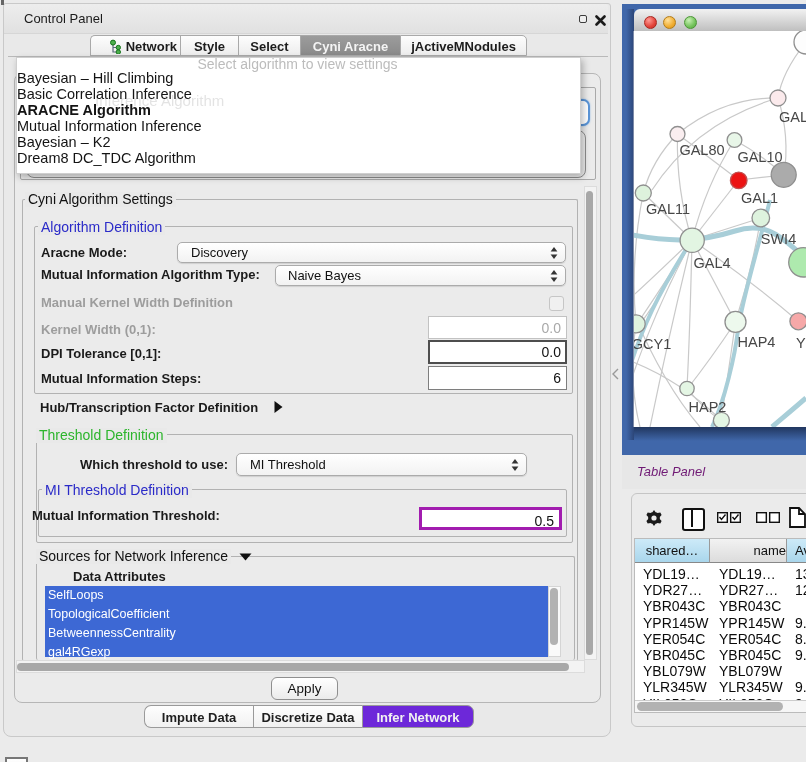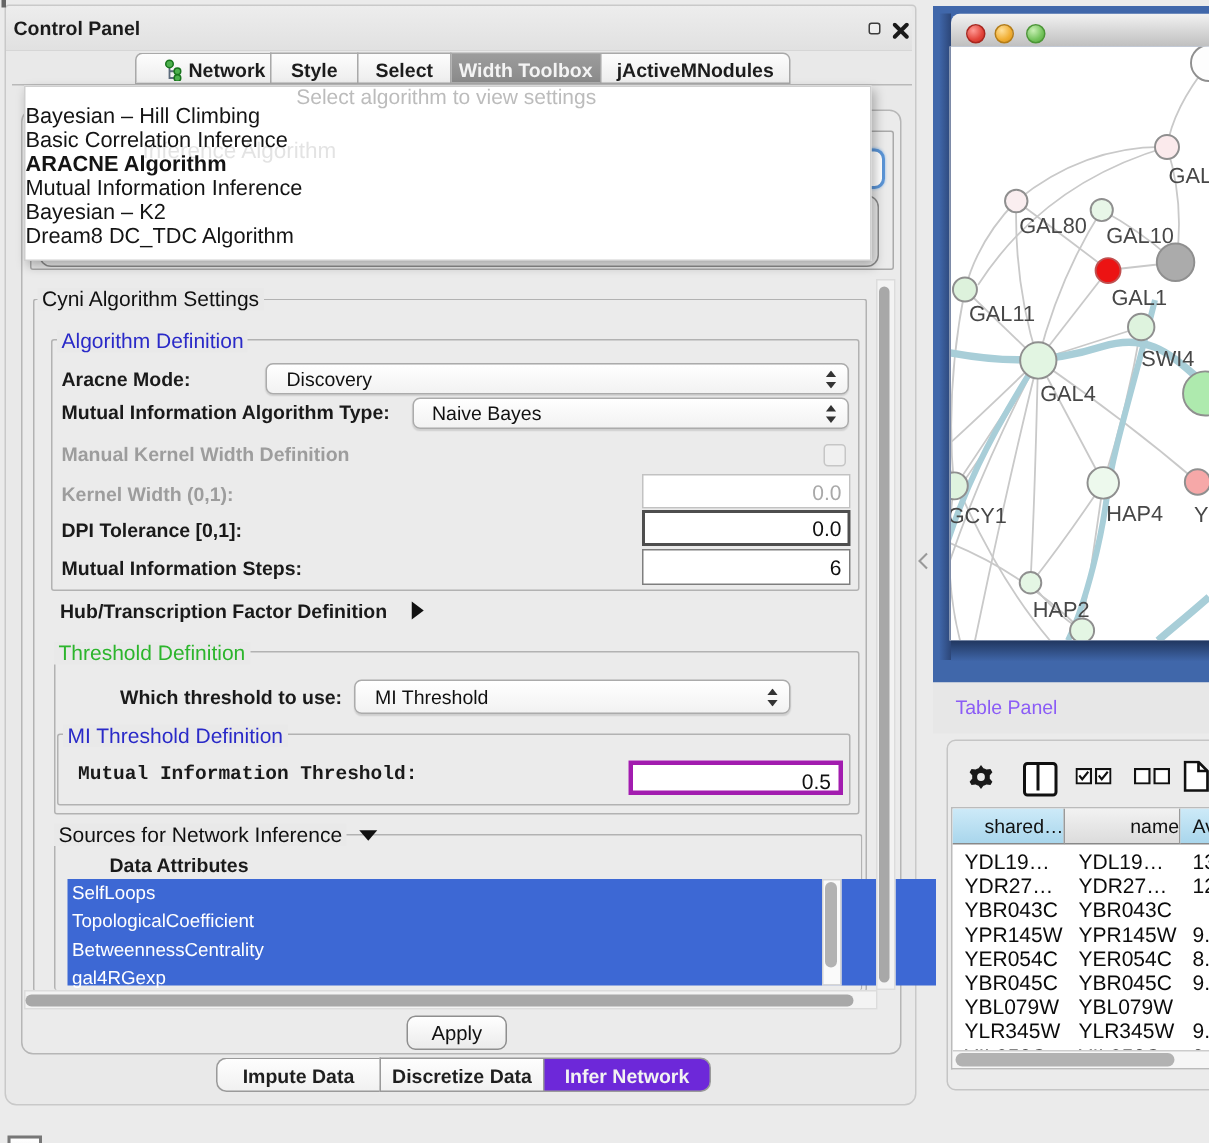--- a/index.html
+++ b/index.html
@@ -8,21 +8,21 @@
   .abs{position:absolute;}
   .bold{font-weight:bold;}
 </style>
 </head>
 <body>
 
 <div class="abs" id="cpwin" style="left:3px;top:3px;width:606px;height:732px;background:#e9e9e9;border:1px solid #c9c9c9;border-radius:3px 3px 8px 8px;"></div>
 <div class="abs" style="left:1px;top:0;width:3px;height:5px;background:#666;"></div>
 
 <div class="abs" style="left:4px;top:4px;width:604px;height:29px;background:linear-gradient(#ededed,#e1e1e1);border-bottom:1px solid #d6d6d6;border-radius:3px 3px 0 0;"></div>
-<div class="abs" style="left:9px;top:11px;font-size:13px;color:#1b1b1b;font-weight:bold;">Control Panel</div>
+<div class="abs" style="left:24px;top:11px;font-size:13px;color:#1b1b1b;">Control Panel</div>
 <div class="abs" style="left:579px;top:15px;width:6px;height:6px;border:1.8px solid #3c3c3c;border-radius:2px;background:#eee;"></div>
 <svg class="abs" style="left:595px;top:15px;" width="11" height="11" viewBox="0 0 11 11">
     <path d="M1.5 1.5 L9.5 9.5 M9.5 1.5 L1.5 9.5" stroke="#1a1a1a" stroke-width="2.6" stroke-linecap="round"></path>
   </svg>
 
 <style>
 .tab{position:absolute;top:35px;height:21px;border:1px solid #a9a9a9;border-right:none;
      background:linear-gradient(#fdfdfd,#ededed);font-size:13px;font-weight:bold;color:#1c1c1c;
      text-align:center;line-height:21px;box-sizing:border-box;}
 .tab.first{border-radius:5px 0 0 0;padding-left:16px;}
@@ -32,21 +32,21 @@
 <div class="abs" style="left:8px;top:56px;width:600px;height:1px;background:#b9b9b9;"></div>
 <div class="tab first" style="left:90px;width:90px;">
   <svg width="12" height="15" style="vertical-align:-3px" viewBox="0 0 12 15">
     <path d="M3 5 L3 13 L7.5 13 M3 8.5 L7.5 8.5" stroke="#5c6b7c" stroke-width="1.2" fill="none"></path>
     <circle cx="3" cy="3.6" r="2.5" fill="#4db04d" stroke="#17741c" stroke-width="1"></circle>
     <circle cx="8.3" cy="8.5" r="2.2" fill="#4db04d" stroke="#17741c" stroke-width="1"></circle>
     <circle cx="8.3" cy="13" r="2.2" fill="#4db04d" stroke="#17741c" stroke-width="1"></circle>
   </svg> Network</div>
 <div class="tab" style="left:180px;width:58px;">Style</div>
 <div class="tab" style="left:238px;width:62px;">Select</div>
-<div class="tab sel" style="left:300px;width:100px;">Width Toolbox</div>
+<div class="tab sel" style="left:300px;width:100px;">Cyni Aracne</div>
 <div class="tab last" style="left:400px;width:127px;">jActiveMNodules</div>
 
 <div class="abs" style="left:14px;top:73px;width:585px;height:628px;background:#ebebeb;border:1px solid #b6b6b6;border-radius:8px;"></div>
 <div class="abs" style="left:20px;top:87px;width:574px;height:91px;background:#ebebeb;border:1px solid #a9a9a9;border-radius:2px;"></div>
 <div class="abs" style="left:556px;top:99px;width:30px;height:23px;background:#fff;border:2px solid #5b95d7;border-radius:7px;box-shadow:0 0 2px #8ab8e8;"></div>
 <div class="abs" style="left:26px;top:130px;width:558px;height:46px;background:#ebebeb;border:1.5px solid #8d8d8d;border-radius:8px;"></div>
 
 <div class="abs" id="popup" style="left:16px;top:57px;width:563px;height:115px;background:#fff;border:1px solid #cfcfcf;box-shadow:2px 3px 7px rgba(0,0,0,0.28);"></div>
 <div class="abs" style="left:95px;top:92px;font-size:15px;color:rgba(100,100,100,0.18);">Inference Algorithm</div>
 
@@ -121,31 +121,31 @@
   <span style="position:absolute;left:13px;top:3px;">MI Threshold</span>
   <svg class="ar" viewBox="0 0 8 12">
       <path d="M4 0 L7.4 4.4 L0.6 4.4 Z" fill="#333"></path>
       <path d="M4 12 L7.4 7.6 L0.6 7.6 Z" fill="#333"></path>
     </svg>
 </div>
 
 <div class="grp" style="left:38px;top:489px;width:529px;height:48px;"></div>
 <div class="gtitle" style="left:42px;top:483px;color:#2a2ac8;">MI Threshold Definition</div>
 
-<div class="lbl" style="left:52px;top:508px;font-family:Liberation Mono, monospace;">Mutual Information Threshold:</div>
+<div class="lbl" style="left:32px;top:508px;">Mutual Information Threshold:</div>
 <div class="fld" style="left:419px;top:507px;width:143px;height:23px;border:3px solid #a21caf;padding:3px 5px 0 0;">0.5</div>
 
 <div class="grp" style="left:36px;top:556px;width:539px;height:104px;border-bottom:none;"></div>
 <div class="gtitle" style="left:36px;top:549px;color:#111;">Sources for Network Inference</div>
 <svg class="abs" style="left:238px;top:552px;" width="15" height="10" viewBox="0 0 14 10">
     <path d="M1 1.5 L13 1.5 L7 8.5 Z" fill="#111"></path>
   </svg>
 
 <div class="lbl" style="left:36px;top:569px;margin-left:37px;">Data Attributes</div>
-<div class="abs" style="left:45px;top:586px;width:579px;height:71px;background:#3d68d4;color:#fff;font-size:12.5px;">
+<div class="abs" style="left:45px;top:586px;width:503px;height:71px;background:#3d68d4;color:#fff;font-size:12.5px;">
   <div style="padding:0 0 0 3px;line-height:19.1px;">SelfLoops<br>TopologicalCoefficient<br>BetweennessCentrality<br>gal4RGexp</div>
 </div>
 <div class="abs" style="left:548px;top:586px;width:13px;height:71px;background:#fafafa;border:1px solid #d5d5d5;box-sizing:border-box;"></div>
 <div class="abs" style="left:550px;top:588px;width:8px;height:57px;background:#b2b2b2;border-radius:4px;"></div>
 
 <div class="abs" style="left:584px;top:186px;width:13px;height:474px;background:#f3f3f3;border:1px solid #dcdcdc;box-sizing:border-box;"></div>
 <div class="abs" style="left:585.5px;top:191px;width:7px;height:464px;background:#a8a8a8;border-radius:3.5px;"></div>
 
 <div class="abs" style="left:16px;top:660px;width:569px;height:13px;background:#f3f3f3;border:1px solid #dcdcdc;box-sizing:border-box;"></div>
 <div class="abs" style="left:17px;top:662.5px;width:552px;height:8.5px;background:#a8a8a8;border-radius:4px;"></div>
@@ -243,21 +243,21 @@
     <text x="756.5" y="347" text-anchor="middle">HAP4</text>
     <text x="796" y="348">YM</text>
     <text x="707.5" y="411.5" text-anchor="middle">HAP2</text>
   </g>
 </svg>
 </div>
 
 <div class="abs" style="left:634px;top:427px;width:172px;height:14px;background:linear-gradient(rgba(12,22,45,0.6),rgba(62,104,176,0));"></div>
 
 <div class="abs" style="left:622px;top:455px;width:184px;height:34px;background:#e7e7e7;"></div>
-<div class="abs" style="left:637px;top:464px;font-size:13px;color:#8b5cf6;">Table Panel</div>
+<div class="abs" style="left:637px;top:464px;font-size:13px;color:#701a75;font-style:italic;">Table Panel</div>
 
 <div class="abs" style="left:631px;top:493px;width:180px;height:232px;background:#ebebeb;border:1px solid #c5c5c5;border-radius:6px 0 0 6px;"></div>
 
 <svg class="abs" style="left:646px;top:510px;" width="16" height="16" viewBox="0 0 16 16">
   <path fill="#1a1a1a" d="M8 0 L9.6 2.2 A6 6 0 0 1 11.6 3.05 L14.3 2.6 L15.6 4.9 L13.8 7 A6 6 0 0 1 13.8 9 L15.6 11.1 L14.3 13.4 L11.6 12.95 A6 6 0 0 1 9.6 13.8 L8 16 L6.4 13.8 A6 6 0 0 1 4.4 12.95 L1.7 13.4 L0.4 11.1 L2.2 9 A6 6 0 0 1 2.2 7 L0.4 4.9 L1.7 2.6 L4.4 3.05 A6 6 0 0 1 6.4 2.2 Z"></path>
   <circle cx="8" cy="8" r="2.6" fill="#ebebeb"></circle>
 </svg>
 <div class="abs" style="left:682px;top:508px;width:19px;height:19px;border:2px solid #111;border-radius:3px;background:#fff;"></div>
 <div class="abs" style="left:691px;top:508px;width:2px;height:19px;background:#111;"></div>
 <svg class="abs" style="left:717px;top:512px;" width="24" height="11" viewBox="0 0 24 11">
@@ -269,21 +269,21 @@
 <svg class="abs" style="left:756px;top:512px;" width="24" height="11" viewBox="0 0 24 11">
   <rect x="0.7" y="0.7" width="9.6" height="9.6" fill="#fff" stroke="#111" stroke-width="1.4"></rect>
   <rect x="13.7" y="0.7" width="9.6" height="9.6" fill="#fff" stroke="#111" stroke-width="1.4"></rect>
 </svg>
 <svg class="abs" style="left:789px;top:507px;" width="17" height="21" viewBox="0 0 17 21">
   <path d="M1 1 L10 1 L16 7 L16 20 L1 20 Z" fill="#fff" stroke="#111" stroke-width="1.8"></path>
   <path d="M10 1 L10 7 L16 7" fill="none" stroke="#111" stroke-width="1.8"></path>
 </svg>
 
 <div class="abs" style="left:634px;top:538px;width:172px;height:175px;background:#fff;border:1px solid #bbb;border-right:none;overflow:hidden;box-sizing:border-box;">
-  <div style="position:absolute;left:0;top:0;width:75px;height:24px;background:linear-gradient(#cdeaf8,#a9d6ec);border-right:1px solid #9a9a9a;border-bottom:1px solid #888;box-sizing:border-box;text-align:right;font-size:13px;color:#111;line-height:23px;">shared…</div>
+  <div style="position:absolute;left:0;top:0;width:75px;height:24px;background:linear-gradient(#cdeaf8,#a9d6ec);border-right:1px solid #9a9a9a;border-bottom:1px solid #888;box-sizing:border-box;text-align:center;font-size:13px;color:#111;line-height:23px;">shared…</div>
   <div style="position:absolute;left:75px;top:0;width:77px;height:24px;background:linear-gradient(#f2f2f2,#dcdcdc);border-right:1px solid #9a9a9a;border-bottom:1px solid #888;box-sizing:border-box;text-align:right;font-size:13px;color:#111;line-height:23px;">name</div>
   <div style="position:absolute;left:152px;top:0;width:40px;height:24px;background:linear-gradient(#cdeaf8,#a9d6ec);border-bottom:1px solid #888;box-sizing:border-box;font-size:13px;color:#111;line-height:23px;padding-left:8px;">Av</div>
   <div style="position:absolute;left:8px;top:27px;font-size:14px;color:#0b0b0b;line-height:16.2px;white-space:pre;">YDL19…
 YDR27…
 YBR043C
 YPR145W
 YER054C
 YBR045C
 YBL079W
 YLR345W

